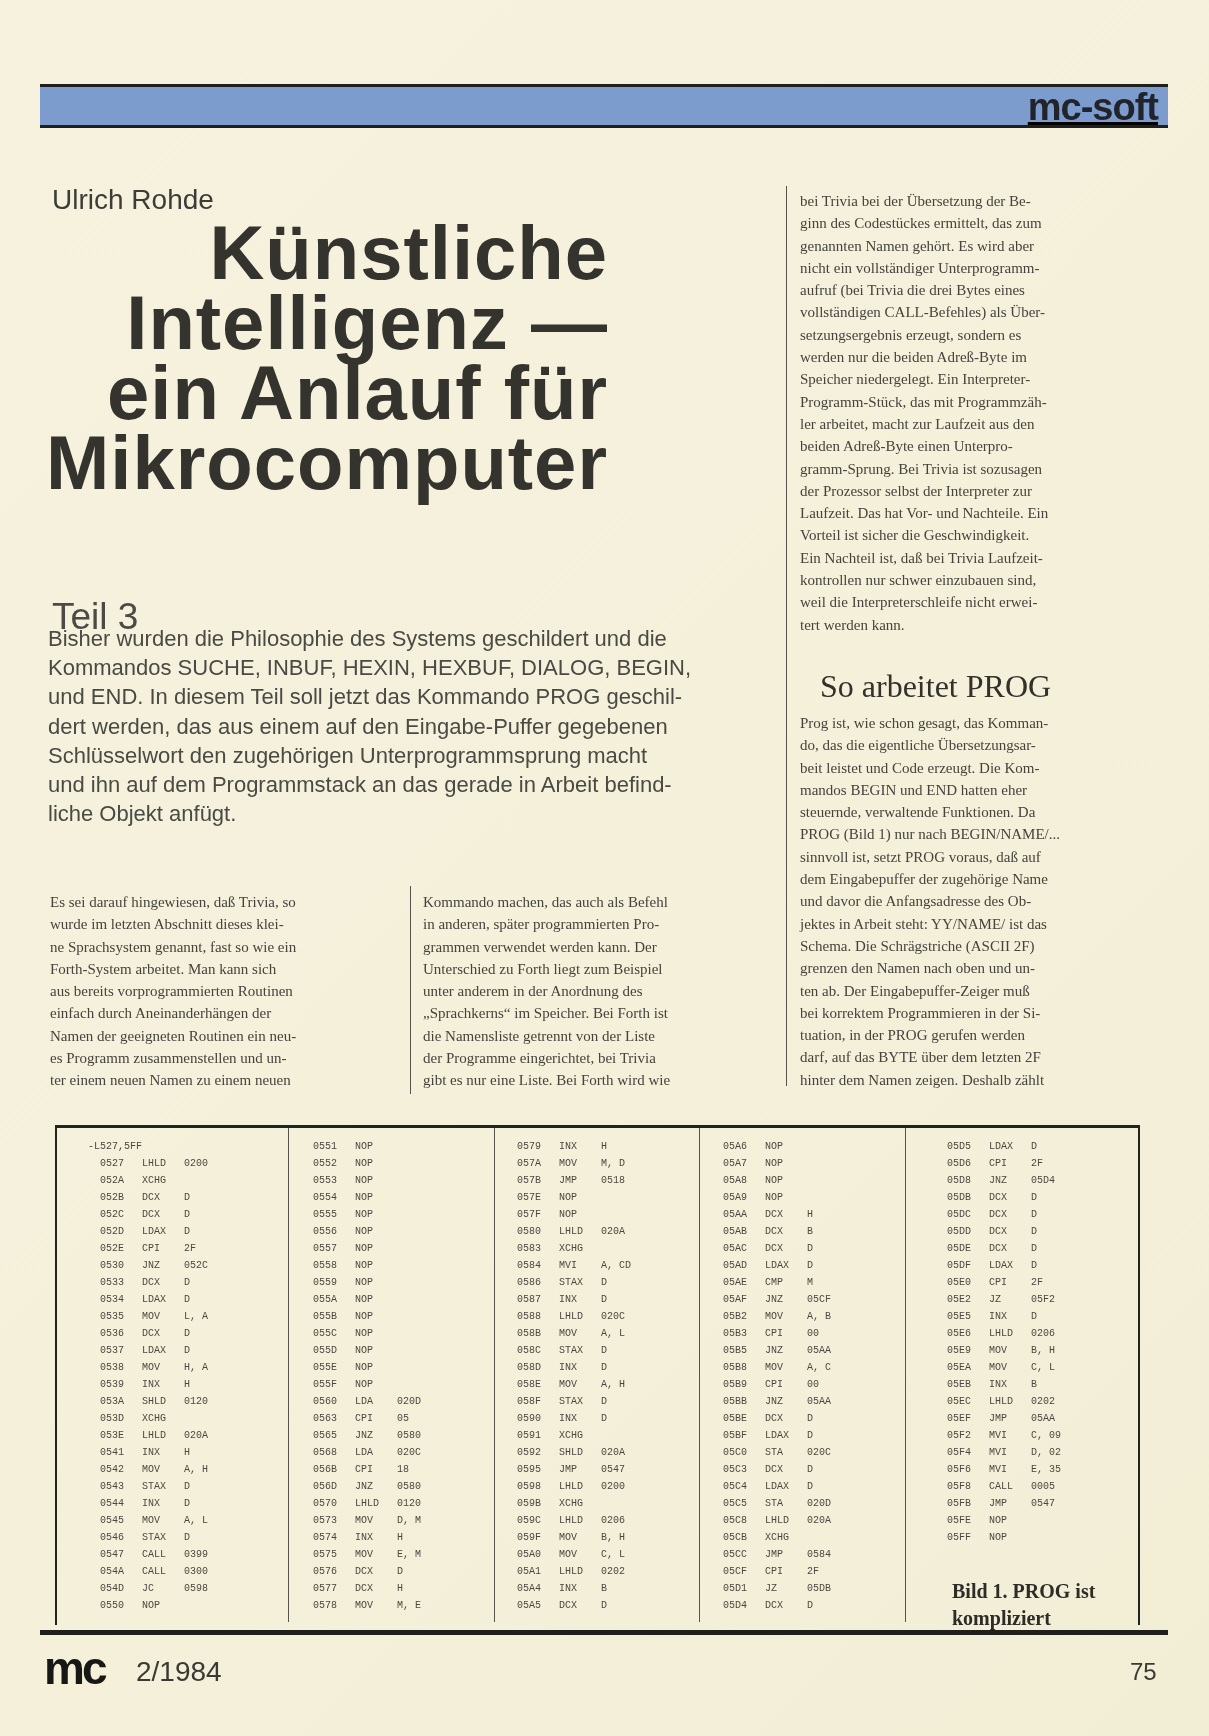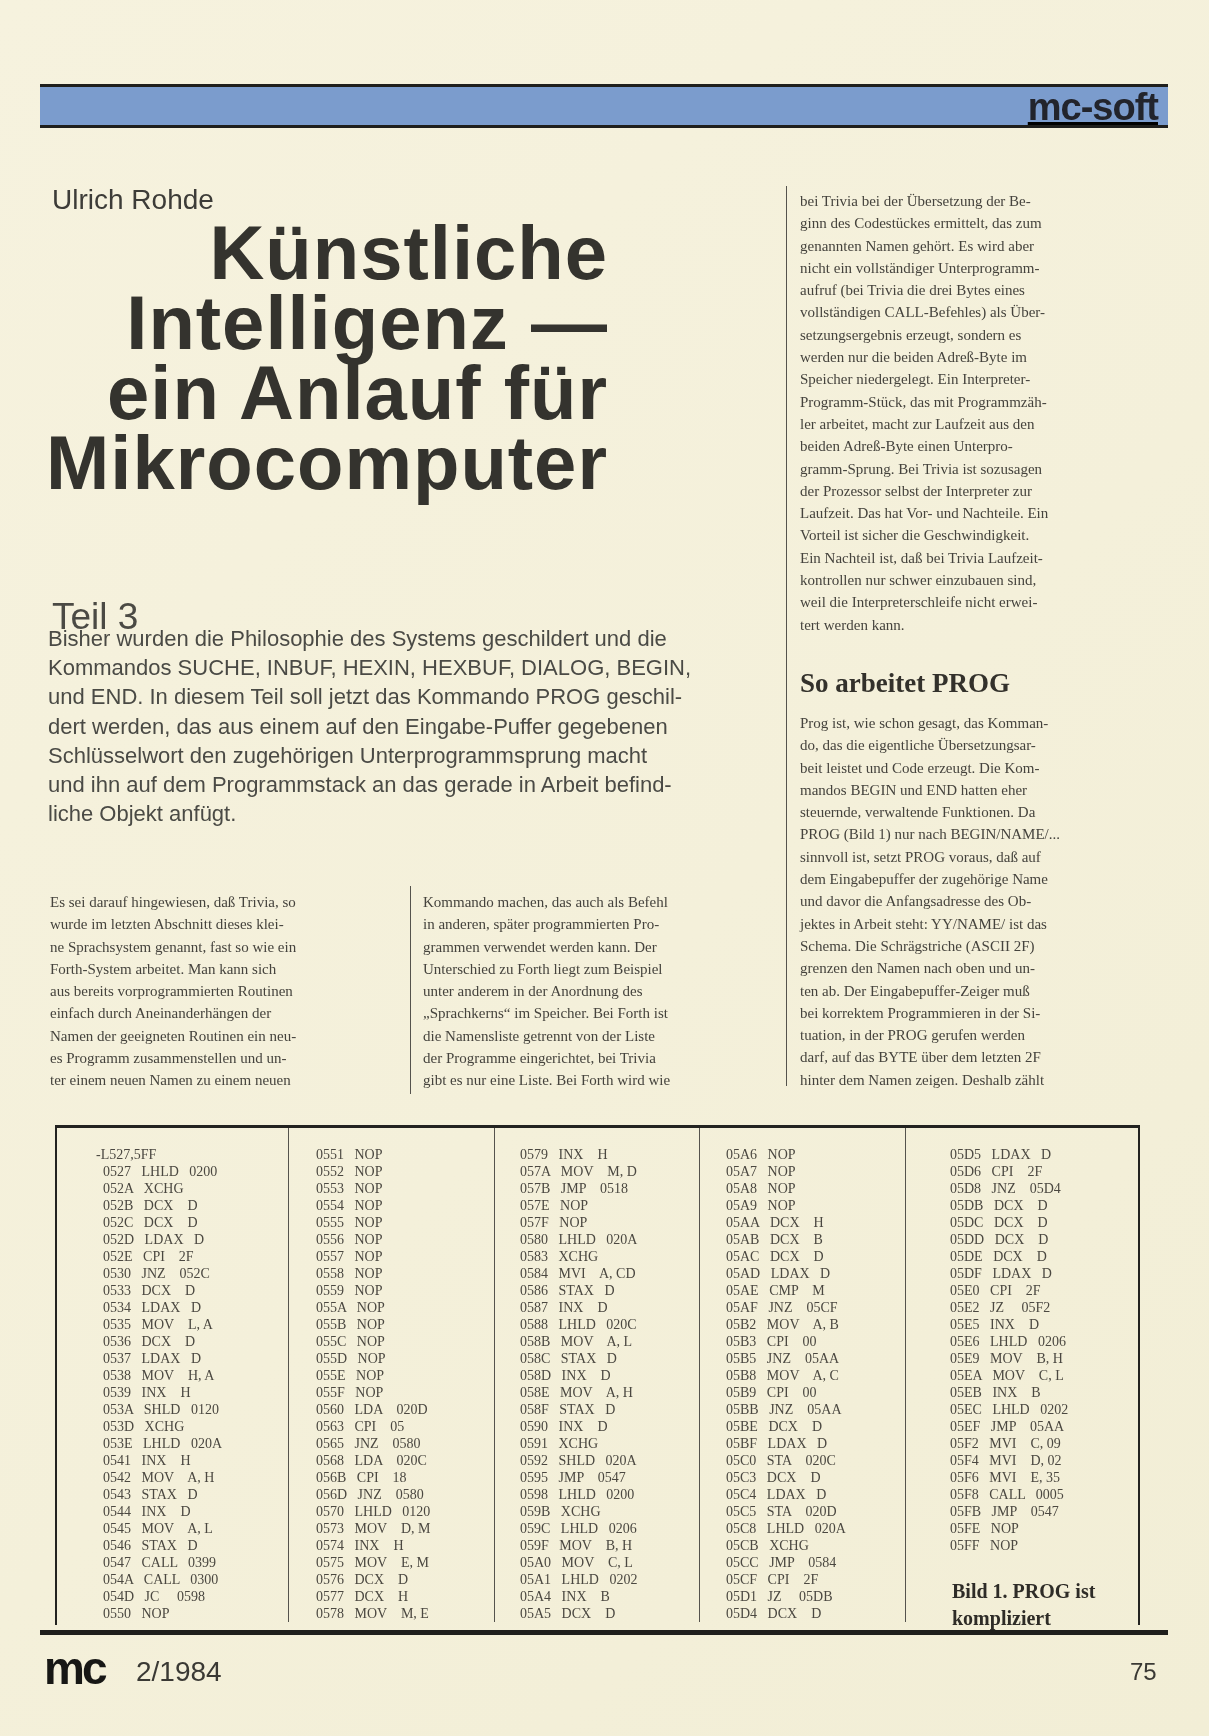--- a/index.html
+++ b/index.html
@@ -27,30 +27,30 @@
   .intro{
     font-size:22px;line-height:29.2px;color:#4a4a45;white-space:pre-line;
   }
   
   .serifcol{
     font-family:"Liberation Serif","DejaVu Serif",serif;
     font-size:15px;line-height:22.3px;color:#45433d;white-space:pre-line;
   }
   .sec-heading{
     font-family:"Liberation Serif","DejaVu Serif",serif;
-    font-weight:bold;font-size:27px;color:#33312b;
+    font-weight:normal;font-size:32px;color:#33312b;margin-left:20px;
   }
   .vdiv{background:#55534d;width:1px;}
   
   .listing-box{
     border-top:3px solid #232320;border-left:2px solid #232320;border-right:2px solid #232320;
   }
   .codecol{
-    font-family:Liberation Serif, serif;
-    font-size:14px;line-height:17px;color:#4b4841;margin:8px;
+    font-family:Liberation Mono, monospace;
+    font-size:10px;line-height:17px;color:#4b4841;margin:0;
   }
   .caption{
     font-family:"Liberation Serif","DejaVu Serif",serif;font-weight:bold;
     font-size:20px;line-height:27px;color:#2e2c27;white-space:pre-line;
   }
   
   .footer-logo{font-weight:900;font-size:46px;letter-spacing:-3px;color:#171715;line-height:40px;}
   .footer-issue{font-size:28px;color:#3a3934;}
   .pageno{font-size:24px;color:#3a3934;}
 </style>

